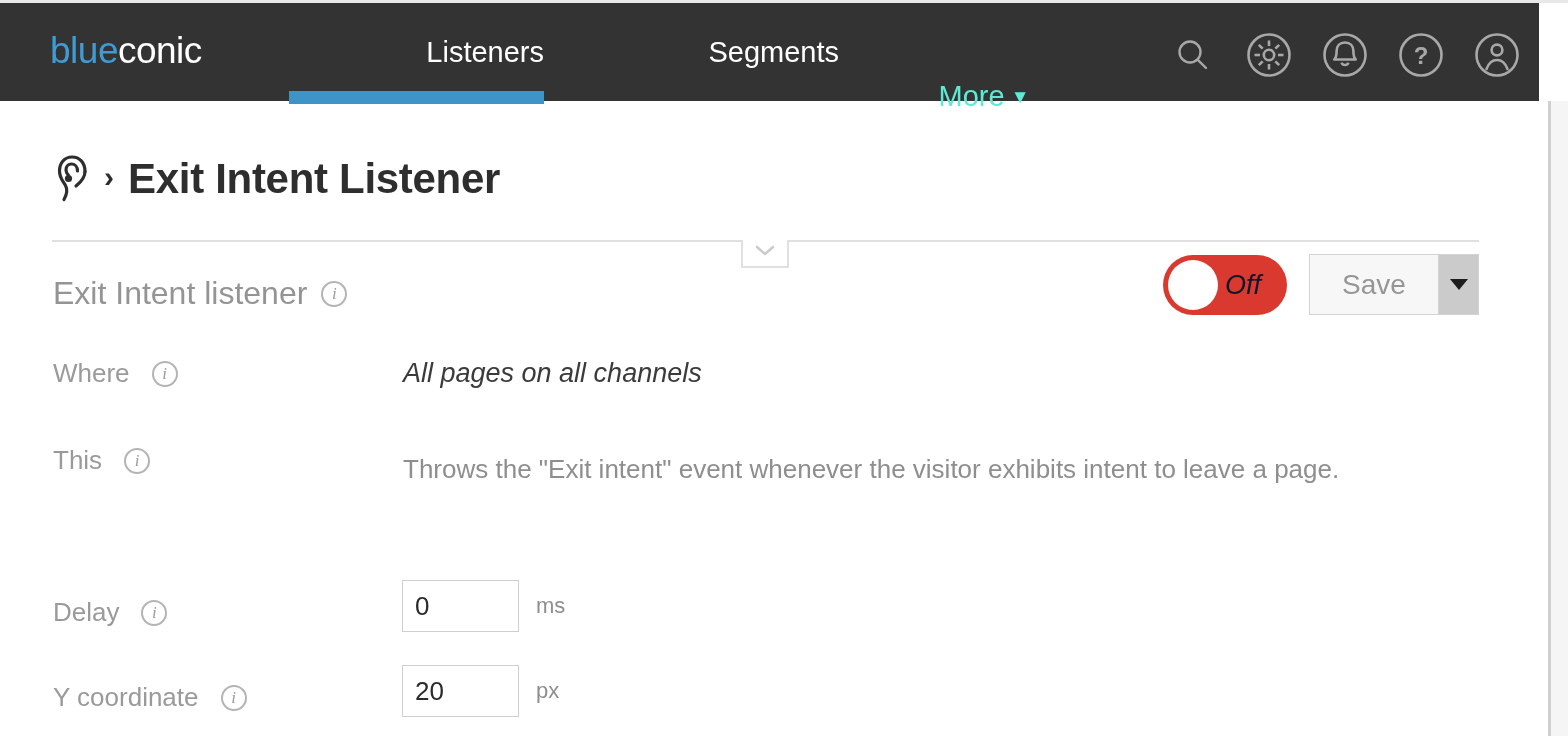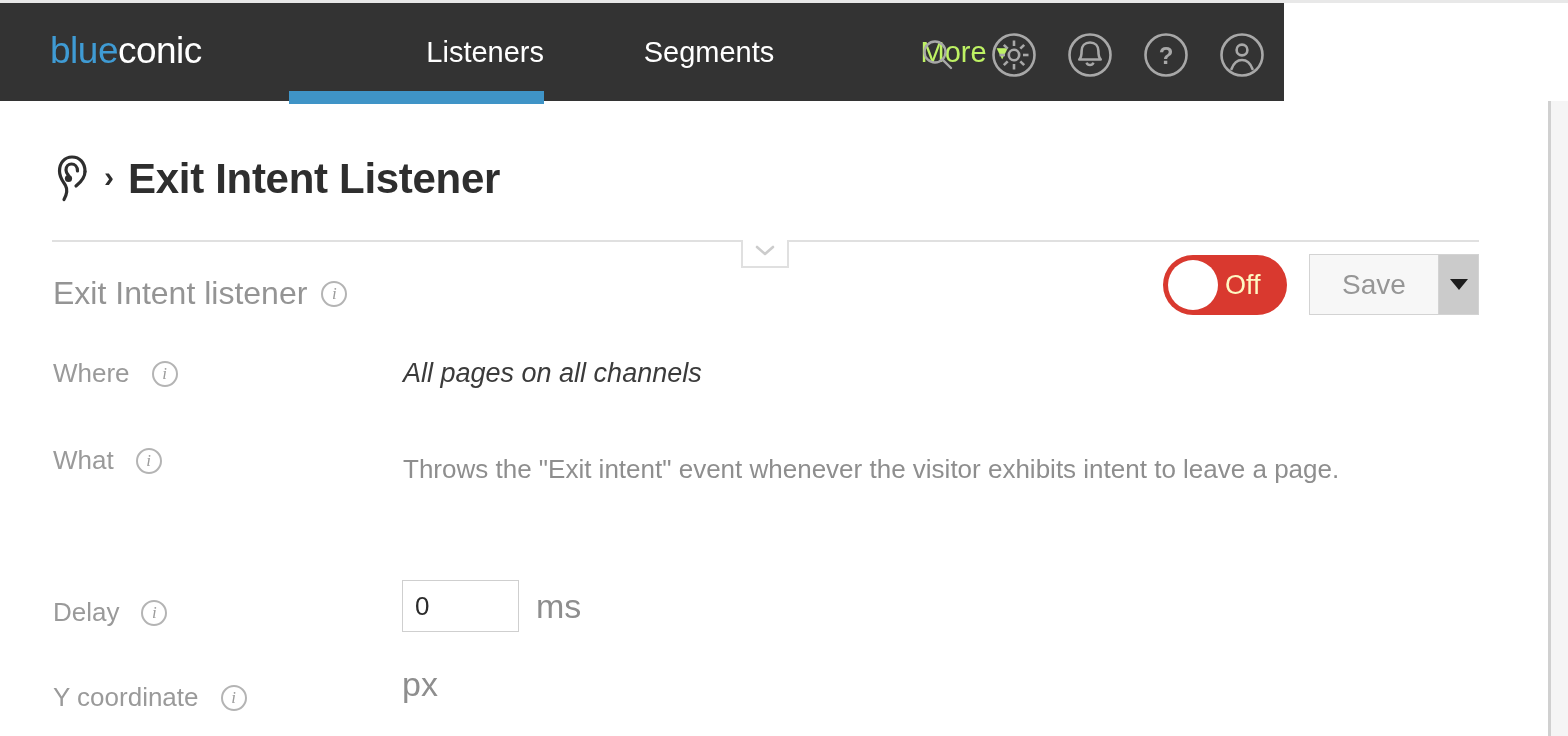--- a/index.html
+++ b/index.html
@@ -28,21 +28,21 @@
     top: 0; left: 0;
     width: 1568px;
     height: 3px;
     background: #e8e8e8;
   }
 
   
   .topnav {
     position: absolute;
     top: 3px; left: 0;
-    width: 1284px;
+    width: 1539px;
     height: 98px;
     background: #333333;
   }
 
   .logo {
     position: absolute;
     left: 50px;
     top: 27px;
     font-size: 37px;
     letter-spacing: -0.5px;
@@ -63,22 +63,22 @@
     top: 0;
     height: 98px;
     line-height: 98px;
     font-size: 29px;
     color: #ffffff;
     white-space: nowrap;
     text-align: center;
     cursor: pointer;
   }
   .nav-item.nav-listeners { left: 0px;   width: 255px; text-align: right; }
-  .nav-item.nav-segments  { left: 290px; width: 260px; }
-  .nav-item.nav-more      { left: 582px; width: 190px; color: #bef264; }
+  .nav-item.nav-segments  { left: 290px; width: 260px; text-align: right; }
+  .nav-item.nav-more      { left: 600px; width: 190px; color: #5eead4; margin-top: 44px; }
   .nav-item.nav-more .caret { font-size: 19px; position: relative; top: -3px; margin-left: 6px; }
 
   .nav-underline {
     position: absolute;
     left: 289px;
     top: 88px;
     width: 255px;
     height: 13px;
     background: #3f94c7;
   }
@@ -160,21 +160,22 @@
     border-radius: 50%;
     background: #ffffff;
   }
   .toggle .toggle-label {
     position: absolute;
     left: 62px;
     top: 0;
     height: 60px;
     line-height: 60px;
     font-size: 27px;
-    color: #fef9c3;
+    color: #0f172a;
+    font-style: italic;
   }
 
   
   .save-group {
     position: absolute;
     left: 1309px;
     top: 153px;
     width: 170px;
     height: 61px;
     display: flex;
@@ -302,21 +303,21 @@
     box-sizing: border-box;
     border: 1px solid #cfcfcf;
     background: #ffffff;
     font-family: "Liberation Sans", sans-serif;
     font-size: 26px;
     color: #2b2b2b;
     padding: 0 12px;
     outline: none;
   }
   .field .unit {
-    font-size: 34px;
+    font-size: 22px;
     color: #8e8e8e;
   }
 
   
   .info-icon {
     width: 26px;
     height: 26px;
     border: 2px solid #b4b4b4;
     border-radius: 50%;
     box-sizing: border-box;
@@ -466,21 +467,21 @@
     <div class="row" style="top:118px;height:40px;">
       <div class="row-label">
         <span>Where</span>
         <span class="info-icon">i</span>
       </div>
       <div class="row-value italic">All pages on all channels</div>
     </div>
 
     <div class="row" style="top:205px;height:110px;">
       <div class="row-label">
-        <span>What</span>
+        <span>This</span>
         <span class="info-icon">i</span>
       </div>
       <div class="desc-line" style="top:9px;">Throws the "Exit intent" event whenever the visitor exhibits intent to leave a page.</div>
     </div>
 
     <div class="row" style="top:340px;height:60px;">
       <div class="row-label" style="top:17px;">
         <span>Delay</span>
         <span class="info-icon">i</span>
       </div>
@@ -489,20 +490,21 @@
         <span class="unit">ms</span>
       </div>
     </div>
 
     <div class="row" style="top:425px;height:60px;">
       <div class="row-label" style="top:17px;">
         <span>Y coordinate</span>
         <span class="info-icon">i</span>
       </div>
       <div class="field" style="left:402px;top:0;">
+        <input type="text" value="20" style="">
         <span class="unit">px</span>
       </div>
     </div>
 
   </div>
 
   <div class="scroll-area"></div>
 
 </div>
 

